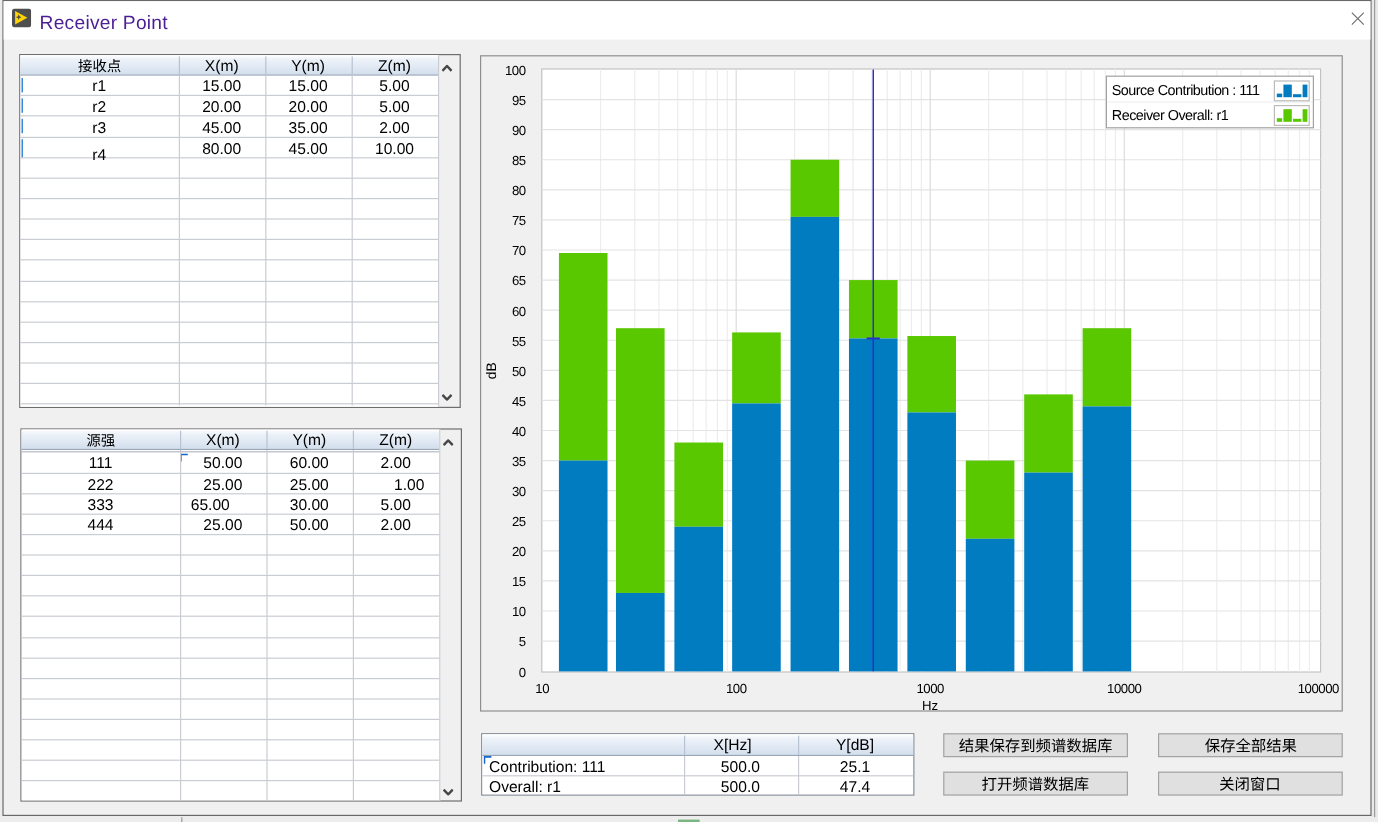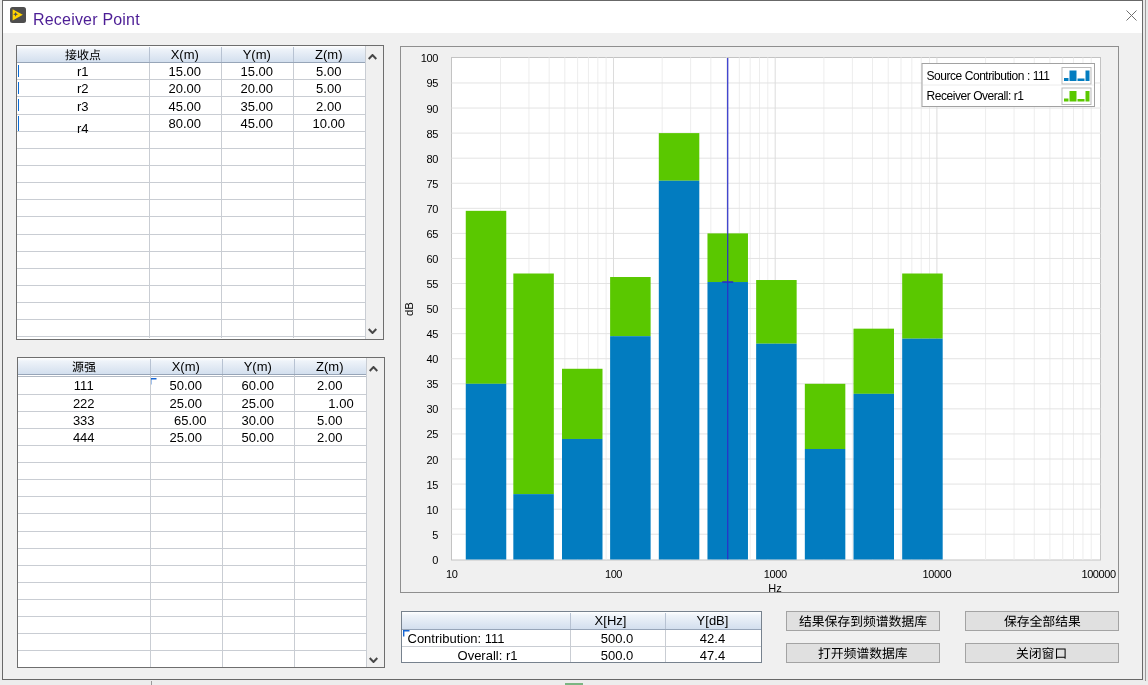--- a/index.html
+++ b/index.html
@@ -122,21 +122,21 @@
       <div class="abs" style="left:0;top:18.4px;width:348px;height:1px;background:#b3bac4"></div>
       <div class="num" style="left:0px;top:19.8px;width:132.5px">111</div>
       <div class="num" style="left:132.5px;top:19.8px;width:71.5px">50.00</div>
       <div class="num" style="left:204px;top:19.8px;width:72.5px">60.00</div>
       <div class="num" style="left:276.5px;top:19.8px;width:71.5px">2.00</div>
       <div class="num" style="left:0px;top:37.2px;width:132.5px">222</div>
       <div class="num" style="left:132.5px;top:37.2px;width:71.5px">25.00</div>
       <div class="num" style="left:204px;top:37.2px;width:72.5px">25.00</div>
       <div class="num" style="left:276.5px;top:37.2px;width:94px">1.00</div>
       <div class="num" style="left:0px;top:54.4px;width:132.5px">333</div>
-      <div class="num" style="left:137px;top:54.4px;width:71.5px">65.00</div>
+      <div class="num" style="left:122px;top:54.4px;width:71.5px">65.00</div>
       <div class="num" style="left:204px;top:54.4px;width:72.5px">30.00</div>
       <div class="num" style="left:276.5px;top:54.4px;width:71.5px">5.00</div>
       <div class="num" style="left:0px;top:71.5px;width:132.5px">444</div>
       <div class="num" style="left:132.5px;top:71.5px;width:71.5px">25.00</div>
       <div class="num" style="left:204px;top:71.5px;width:72.5px">50.00</div>
       <div class="num" style="left:276.5px;top:71.5px;width:71.5px">2.00</div>
       <svg class="abs" style="left:132.8px;top:20.4px" width="8" height="8" viewBox="0 0 8 8">
         <path d="M0.7 6.5 V0.7 H6.5" stroke="#1464d2" stroke-width="1.4" fill="none"></path>
       </svg>
       <div class="gl" style="left:132.5px;top:17.5px;width:1px;height:292.0px"></div>
@@ -275,22 +275,22 @@
     </div>
     <div class="tbl" style="left:398px;top:609.5px;width:360.5px;height:52.5px;border-color:#77828e">
       <div class="cellbg" style="left:0;top:0;width:358.5px;height:50.5px"></div>
       <div class="hdr" style="left:0;top:0;width:358.5px;height:18px"></div>
       <div class="abs" style="left:167.5px;top:1px;width:1px;height:16px;background:#b7c2d2"></div>
       <div class="abs" style="left:262.5px;top:1px;width:1px;height:16px;background:#b7c2d2"></div>
       <div class="num" style="left:167.5px;top:0.5px;width:82px">X[Hz]</div>
       <div class="num" style="left:262.5px;top:0.5px;width:96.0px">Y[dB]</div>
       <div class="num" style="left:5.5px;top:18.0px;width:160px;text-align:left">Contribution: 111</div>
       <div class="num" style="left:167.5px;top:18.0px;width:95.0px">500.0</div>
-      <div class="num" style="left:262.5px;top:18.0px;width:96.0px">42.4</div>
-      <div class="num" style="left:5.5px;top:35.2px;width:160px;text-align:center">Overall: r1</div>
+      <div class="num" style="left:262.5px;top:18.0px;width:96.0px">25.1</div>
+      <div class="num" style="left:5.5px;top:35.2px;width:160px;text-align:left">Overall: r1</div>
       <div class="num" style="left:167.5px;top:35.2px;width:95.0px">500.0</div>
       <div class="num" style="left:262.5px;top:35.2px;width:96.0px">47.4</div>
       <div class="gl" style="left:0;top:34.7px;width:358.5px;height:1px"></div>
       <div class="gl" style="left:167.5px;top:18px;width:1px;height:32.5px"></div>
       <div class="gl" style="left:262.5px;top:18px;width:1px;height:32.5px"></div>
       <svg class="abs" style="left:1px;top:18.5px" width="8" height="8" viewBox="0 0 8 8">
         <path d="M0.7 6.5 V0.7 H6.5" stroke="#1464d2" stroke-width="1.4" fill="none"></path>
       </svg>
     </div>
     <div class="btn" style="left:782.5px;top:609.5px;width:154px;height:20.5px"></div>

